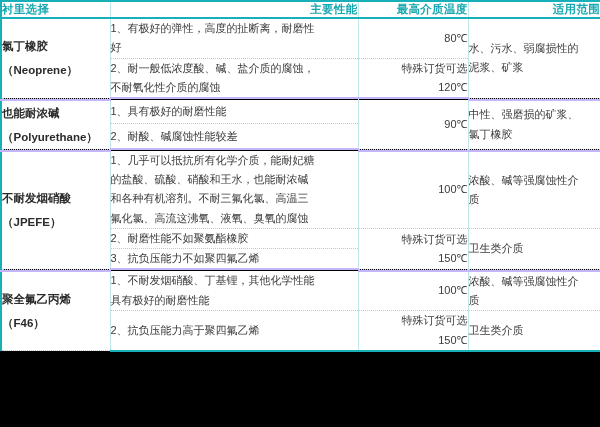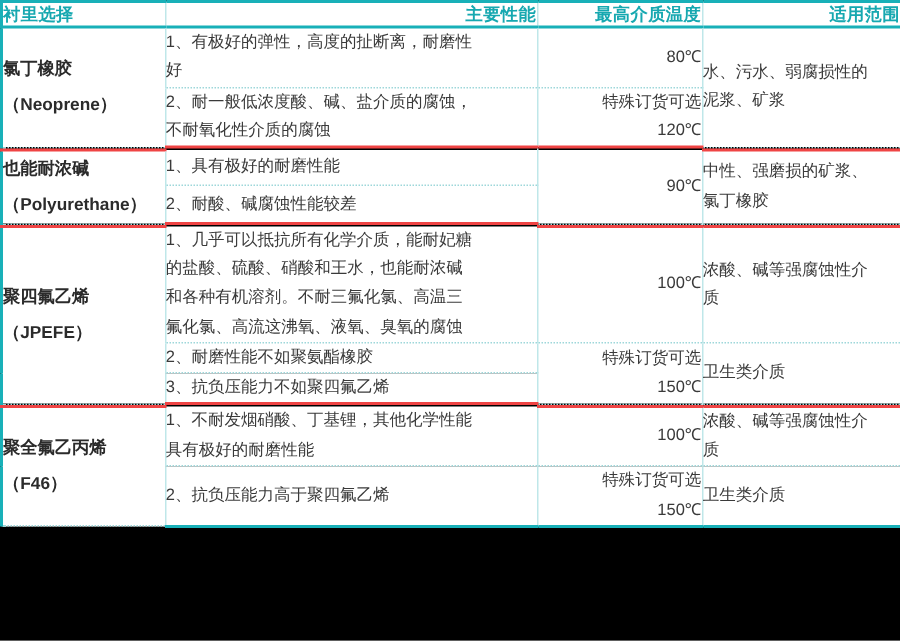--- a/index.html
+++ b/index.html
@@ -78,21 +78,21 @@
     text-align: left;
     font-weight: bold;
     color: #2b2b2b;
     font-size: 11.5px;
     line-height: 2.1;
   }
   td.center {
     text-align: center;
   }
   .grp-bottom {
-    border-bottom: 2px solid #ef4444;
+    border-bottom: 2px solid #c4b5fd;
   }
   .row-dotted td {
     border-bottom: 1px dotted #9ed7da;
   }
   .last-row td {
     border-bottom: 2px solid #18b0b8;
   }
   .nm-line { display: block; }
   .txt-line { display: block; }
   .temp-line { display: block; text-align: right; }
@@ -175,21 +175,21 @@
       </tr>
       <tr>
         <td class="grp-bottom" style="border-left:2px solid #18b0b8;height:0;padding:0;"></td>
         <td style="height:0;padding:0;border-left:1px solid #bfe7e9;"></td>
         <td class="grp-bottom" style="height:0;padding:0;border-left:1px solid #bfe7e9;"></td>
         <td class="grp-bottom" style="height:0;padding:0;border-left:1px solid #bfe7e9;border-right:2px solid #18b0b8;"></td>
       </tr>
 
       <tr class="row-dotted">
         <td class="cell firstcol name" rowspan="3">
-          <span class="nm-line">聚四氟乙烯</span>
+          <span class="nm-line">不耐发烟硝酸</span>
           <span class="nm-line">（JPEFE）</span>
         </td>
         <td class="cell">
           <span class="txt-line">1、几乎可以抵抗所有化学介质，能耐妃糖</span>
           <span class="txt-line">的盐酸、硫酸、硝酸和王水，也能耐浓碱</span>
           <span class="txt-line">和各种有机溶剂。不耐三氟化氯、高温三</span>
           <span class="txt-line">氟化氯、高流这沸氧、液氧、臭氧的腐蚀</span>
         </td>
         <td class="cell center">
           <span class="temp-line">100℃</span>

